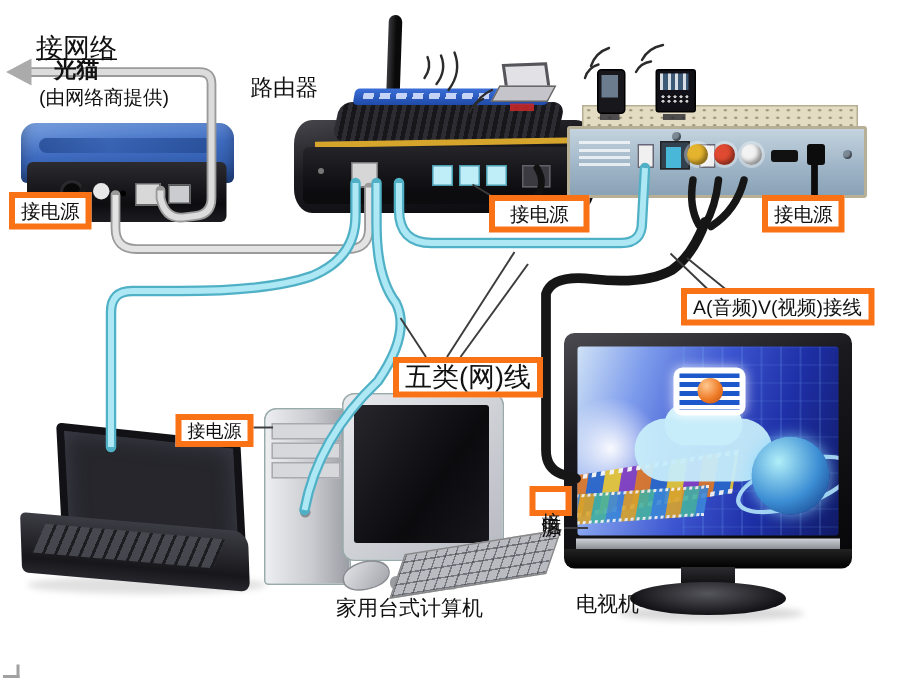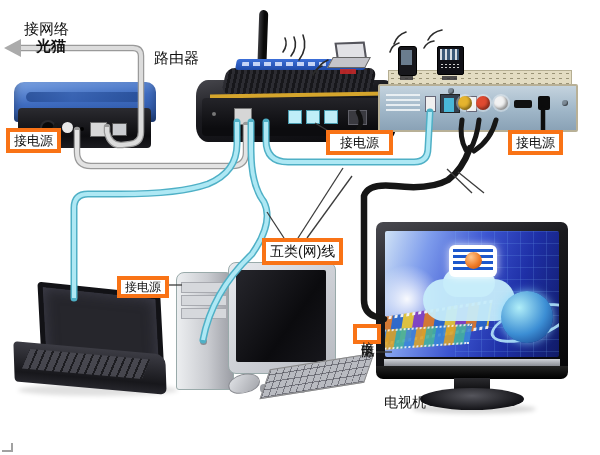--- a/index.html
+++ b/index.html
@@ -310,33 +310,36 @@
         <path d="M299 60 q9 -12 4 -25"></path>
       <path d="M322 66 q-7 3 -9 9"></path>
         <path d="M328 60 q-9 4 -12 12"></path>
       <path d="M390 52 q2 -7 9 -9"></path>
         <path d="M394 44 q3 -9 12 -12"></path>
       <path d="M424 48 q3 -6 10 -7"></path>
         <path d="M428 40 q4 -8 14 -10"></path>
     </g>
   </svg>
 
-  <div class="lbl" style="left:24px;top:20px;font-size:15px;">接网络</div>
+  <div class="lbl" style="left:24px;top:20px;font-size:18px;text-decoration:underline;">接网络</div>
 
   <div class="lbl bold" style="left:36px;top:37px;">光猫</div>
-
-  <div class="lbl bold" style="left:154px;top:49px;font-weight:normal;">路由器</div>
-
-
-
+  <div class="lbl" style="left:26px;top:56px;font-size:13px;">(由网络商提供)</div>
+
+  <div class="lbl bold" style="left:167px;top:49px;font-weight:normal;">路由器</div>
+
+
+
+  <div class="lbl" style="left:224px;top:397px;">家用台式计算机</div>
 
   <div class="lbl" style="left:384px;top:394px;">电视机</div>
 
   <div class="tag" style="left:6px;top:128px;">接电源</div>
   <div class="tag" style="left:326px;top:130px;padding:0 10px;">接电源</div>
   <div class="tag" style="left:508px;top:130px;">接电源</div>
   <div class="tag small" style="left:117px;top:276px;">接电源</div>
   <div class="tag vertical" style="left:353px;top:324px;">接电源</div>
 
-  <div class="tag" style="left:262px;top:238px;font-size:14px;line-height:19px;text-align:right;">五类(网)线</div>
+  <div class="tag" style="left:262px;top:238px;font-size:18px;line-height:19px;text-align:right;">五类(网)线</div>
+  <div class="tag" style="left:454px;top:192px;font-size:13px;">A(音频)V(视频)接线</div>
 
   <div class="stray"></div>
 </div>
 
 </body></html>

